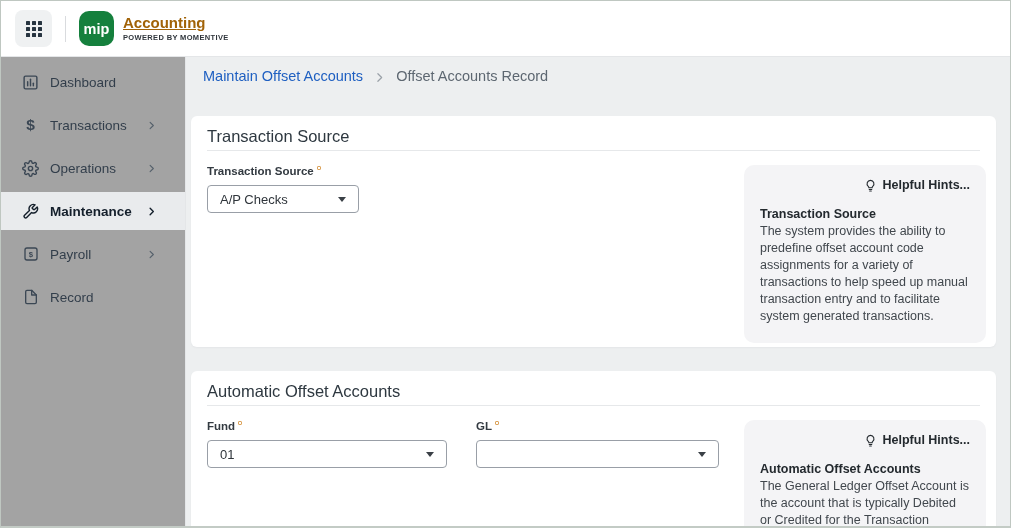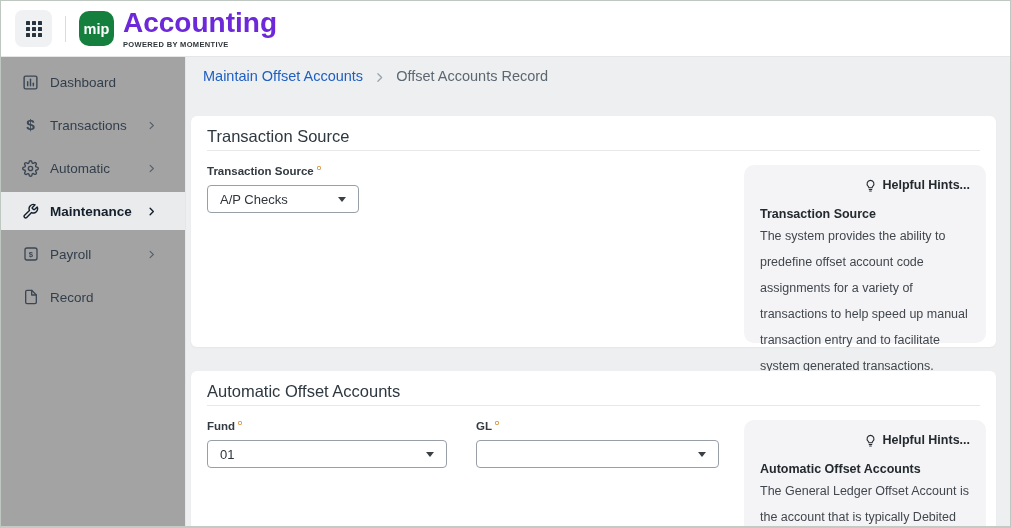--- a/index.html
+++ b/index.html
@@ -19,21 +19,21 @@
     display:flex; align-items:center; justify-content:center;
   }
   .grid9 { display:grid; grid-template-columns:repeat(3,4px); grid-template-rows:repeat(3,4px); gap:2px; }
   .grid9 span { background:#273440; border-radius:0.5px; }
   .hdr-divider { width:1px; height:26px; background:#d9dbde; margin:0 13px; }
   .brand-logo {
     width:35px; height:35px; border-radius:10px; background:#15803d; color:#fff;
     display:flex; align-items:center; justify-content:center; font-size:14.5px; font-weight:600;
   }
   .brand-text { margin-left:9px; }
-  .brand-name { font-size:28px; font-weight:600; color:#6d28d9; line-height:1; }
+  .brand-name { font-size:15px; font-weight:600; color:#a16207; line-height:1;text-decoration:underline; }
   .brand-tagline { font-size:7.5px; font-weight:700; color:#2f353b; letter-spacing:.35px; margin-top:3px; }
 
   
   .sidebar {
     position:absolute; top:56px; left:0; bottom:0; width:185px; background:#a3a3a3;
     border-right:1px solid #e4e6e8; padding-top:6px; z-index:4;
   }
   .nav-item {
     position:relative; height:38px; margin-bottom:5px; display:flex; align-items:center;
     padding-left:20px; cursor:pointer; color:#3b4754;
@@ -81,21 +81,21 @@
 
   .hints {
     position:absolute; top:14px; right:10px; width:242px; background:#f4f4f6;
     border-radius:10px; padding:13px 16px;
   }
   .hints1 { height:178px; }
   .hints2 { height:300px; }
   .hints-title-row { display:flex; align-items:center; gap:6px; color:#23292e;justify-content:flex-end; }
   .hints-title { font-size:12.5px; font-weight:700; }
   .hints-heading { margin-top:14px; font-size:12.5px; font-weight:700; color:#23292e; line-height:17px; }
-  .hints-body { font-size:12.5px; color:#41474d; line-height:26px; }
+  .hints-body { font-size:12.5px; color:#41474d; line-height:17px; }
 
   svg { display:block; }
 </style>
 </head>
 <body>
 
 <div class="window">
 
   <div class="header">
     <div class="launcher">
@@ -143,21 +143,21 @@
       </span>
     </div>
 
     <div class="nav-item">
       <span class="nav-ico">
         <svg width="17" height="17" viewBox="0 0 24 24" fill="none" stroke="currentColor" stroke-width="2">
           <circle cx="12" cy="12" r="3"></circle>
           <path d="M19.4 15a1.65 1.65 0 0 0 .33 1.82l.06.06a2 2 0 0 1 0 2.83 2 2 0 0 1-2.83 0l-.06-.06a1.65 1.65 0 0 0-1.82-.33 1.65 1.65 0 0 0-1 1.51V21a2 2 0 0 1-2 2 2 2 0 0 1-2-2v-.09A1.65 1.65 0 0 0 9 19.4a1.65 1.65 0 0 0-1.82.33l-.06.06a2 2 0 0 1-2.83 0 2 2 0 0 1 0-2.83l.06-.06a1.65 1.65 0 0 0 .33-1.82 1.65 1.65 0 0 0-1.51-1H3a2 2 0 0 1-2-2 2 2 0 0 1 2-2h.09A1.65 1.65 0 0 0 4.6 9a1.65 1.65 0 0 0-.33-1.82l-.06-.06a2 2 0 0 1 0-2.83 2 2 0 0 1 2.83 0l.06.06a1.65 1.65 0 0 0 1.82.33H9a1.65 1.65 0 0 0 1-1.51V3a2 2 0 0 1 2-2 2 2 0 0 1 2 2v.09a1.65 1.65 0 0 0 1 1.51 1.65 1.65 0 0 0 1.82-.33l.06-.06a2 2 0 0 1 2.83 0 2 2 0 0 1 0 2.83l-.06.06a1.65 1.65 0 0 0-.33 1.82V9a1.65 1.65 0 0 0 1.51 1H21a2 2 0 0 1 2 2 2 2 0 0 1-2 2h-.09a1.65 1.65 0 0 0-1.51 1z"></path>
         </svg>
       </span>
-      <span class="nav-label">Automatic</span>
+      <span class="nav-label">Operations</span>
       <span class="nav-chevron">
         <svg width="11" height="11" viewBox="0 0 24 24" fill="none" stroke="currentColor" stroke-width="2.4" stroke-linecap="round" stroke-linejoin="round">
             <polyline points="9 5 16 12 9 19"></polyline>
           </svg>
       </span>
     </div>
 
     <div class="nav-item selected">
       <span class="nav-ico">
         <svg width="17" height="17" viewBox="0 0 24 24" fill="none" stroke="currentColor" stroke-width="2" stroke-linecap="round" stroke-linejoin="round">

